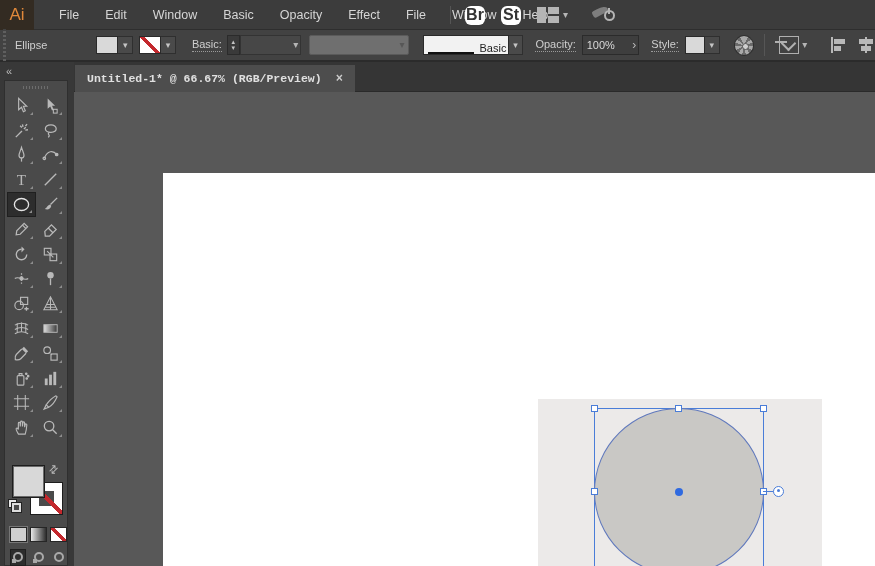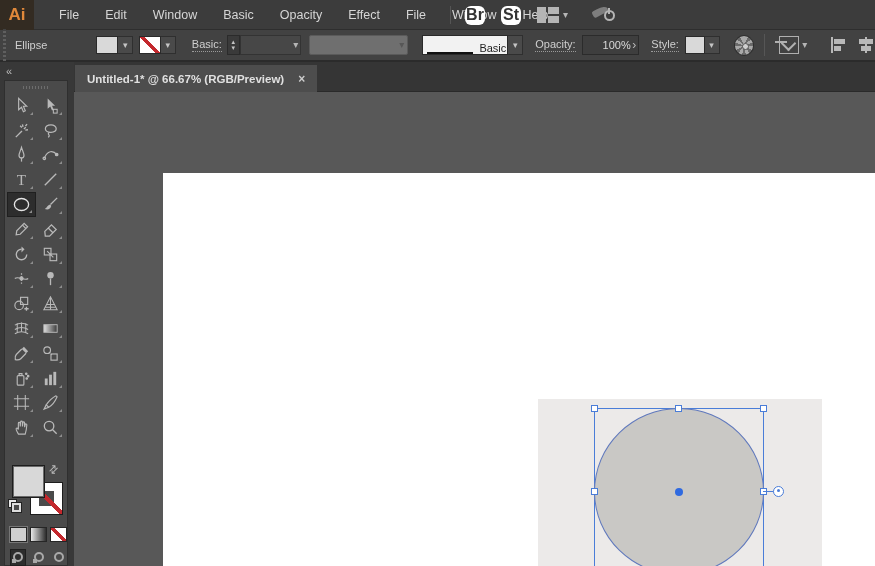--- a/index.html
+++ b/index.html
@@ -4,21 +4,21 @@
 <style>
   * { margin:0; padding:0; box-sizing:border-box; }
   html,body { width:875px; height:566px; overflow:hidden; background:#585858;
               font-family:"Liberation Sans", sans-serif; -webkit-font-smoothing:antialiased; }
   #app { position:relative; width:875px; height:566px; background:#3c3c3c; }
 
   
   .menubar { position:absolute; left:0; top:0; width:875px; height:30px;
              background:#3c3c3c; display:flex; align-items:center; border-bottom:1px solid #2e2e2e; }
   .ai-logo { width:34px; height:30px; display:flex; align-items:center; justify-content:center;
-             color:#e0883a; font-weight:bold; font-size:17px; background:#332b22; }
+             color:#e0883a; font-weight:normal; font-size:17px; background:#332b22; }
   .menu-items { display:flex; align-items:flex-end; margin-left:12px; }
   .mi { color:#d6d6d6; font-size:12.5px; padding:0 13px; height:30px; display:flex; align-items:center; cursor:default; }
   .mb-right { position:absolute; left:450px; top:0; height:30px; display:flex; align-items:center; gap:0; }
   .mb-sep { width:1px; height:18px; background:#555; margin-right:14px; }
   .sq-btn { width:20px; height:19px; background:#ffffff; color:#343434; font-size:16px; font-weight:bold;
             display:flex; align-items:center; justify-content:center; border-radius:6px; margin-right:16px; }
   .ws-icon { width:22px; height:16px; display:grid; grid-template-columns:9px 11px; grid-template-rows:7px 7px; gap:2px; margin-right:4px; }
   .ws-icon b { background:#b5b5b5; }
   .ws-icon b:first-child { grid-row:1/3; }
   .chev { color:#b5b5b5; font-size:10px; line-height:1; }
@@ -43,21 +43,21 @@
              align-items:center; justify-content:center; color:#c5c5c5; font-size:7px; line-height:6px; }
   .combo-dark { width:62px; height:20px; background:#474747; border:1px solid #333; display:flex; align-items:center;
                 justify-content:flex-end; padding-right:2px; }
   .combo-dis { width:100px; height:20px; background:#6f6f6f; border:1px solid #5a5a5a; border-radius:2px; margin-left:8px;
                display:flex; align-items:center; justify-content:flex-end; }
   .combo-dis .chev { color:#575757; padding-right:3px; }
   .basic-box { width:86px; height:20px; background:#f2f2f2; border:1px solid #2a2a2a; display:flex; align-items:flex-end;
                padding:0 4px; color:#1c1c1c; margin-left:14px; }
   .basic-line { flex:0 0 46px; height:2px; background:#111; margin-right:6px; }
   .op-field { width:58px; height:20px; background:#3e3e3e; border:1px solid #2b2b2b; display:flex; align-items:center;
-              padding-left:20px; color:#d9d9d9; position:relative; margin-left:6px; }
+              padding-left:4px; color:#d9d9d9; position:relative; margin-left:6px; }
   .op-field .expand { position:absolute; right:2px; top:0; bottom:0; display:flex; align-items:center; color:#bbb; font-size:12px; }
   .cb-sep { width:1px; height:22px; background:#565656; margin:0 10px; }
   .wheel { width:21px; height:21px; border-radius:50%; border:1px solid #2f2f2f; margin-left:14px;
            background:repeating-conic-gradient(#a9a9a9 0 24deg, #6b6b6b 24deg 48deg); position:relative; }
   .wheel::after { content:""; position:absolute; left:7px; top:7px; width:5px; height:5px; border-radius:50%; background:#d0d0d0; border:1px solid #555; }
   .simsel { position:relative; width:20px; height:18px; border:1px solid #b0b0b0; background:transparent; }
   .simsel::before { content:""; position:absolute; left:-5px; top:4px; width:12px; height:2px; background:#b0b0b0; }
   .simsel::after { content:""; position:absolute; left:3px; top:1px; width:9px; height:9px;
                    border-left:2px solid #b0b0b0; border-bottom:2px solid #b0b0b0; transform:rotate(-45deg); }
   .align-ic { position:relative; width:18px; height:18px; }
@@ -100,21 +100,21 @@
   .fm.grad { background:linear-gradient(90deg,#e8e8e8,#2e2e2e); }
   .fm.none { background:#fff linear-gradient(45deg, transparent 42%, #c3282d 42%, #c3282d 58%, transparent 58%); }
   .dmode-row { position:absolute; left:0; top:466px; width:62px; height:20px; display:flex; gap:5px; padding-left:5px; align-items:center; }
   .dm { width:18px; height:17px; display:flex; align-items:center; justify-content:center; }
   .dm.sel { background:#2d2d2d; border:1px solid #1f1f1f; }
   .dm i { width:10px; height:10px; border:2px solid #a9a9a9; border-radius:50%; position:relative; }
   .dm i::after { content:""; position:absolute; left:-3px; bottom:-3px; width:4px; height:4px; background:#a9a9a9; }
   .dm.plain i::after { display:none; }
 
   
-  .main { position:absolute; left:74px; top:62px; width:801px; height:504px; }
+  .main { position:absolute; left:74px; top:62px; width:801px; height:504px;font-family:Liberation Mono, monospace; }
   .tabbar { position:absolute; left:0; top:0; width:801px; height:30px; background:#353535; border-bottom:1px solid #2a2a2a; }
   .doctab { position:absolute; left:1px; top:3px; height:27px; background:#4d4d4d; display:flex; align-items:center;
             padding:0 12px; color:#e0e0e0; font-size:11.5px; font-weight:bold; }
   .doctab .close { margin-left:14px; color:#cccccc; font-weight:bold; font-size:12px; cursor:pointer; }
   .canvas { position:absolute; left:0; top:30px; width:801px; height:474px; background:#585858; overflow:hidden; }
   .artboard { position:absolute; left:89px; top:81px; right:0; bottom:0; background:#ffffff; }
   .placed-rect { position:absolute; left:375px; top:226px; width:284px; height:187px; background:#eceae9; }
 
   .sel-bbox { position:absolute; left:431px; top:235px; width:170px; height:167px; border:1px solid #4a7dd8; }
   .sel-ellipse { position:absolute; left:-1px; top:-1px; width:170px; height:167px; border-radius:50%;

